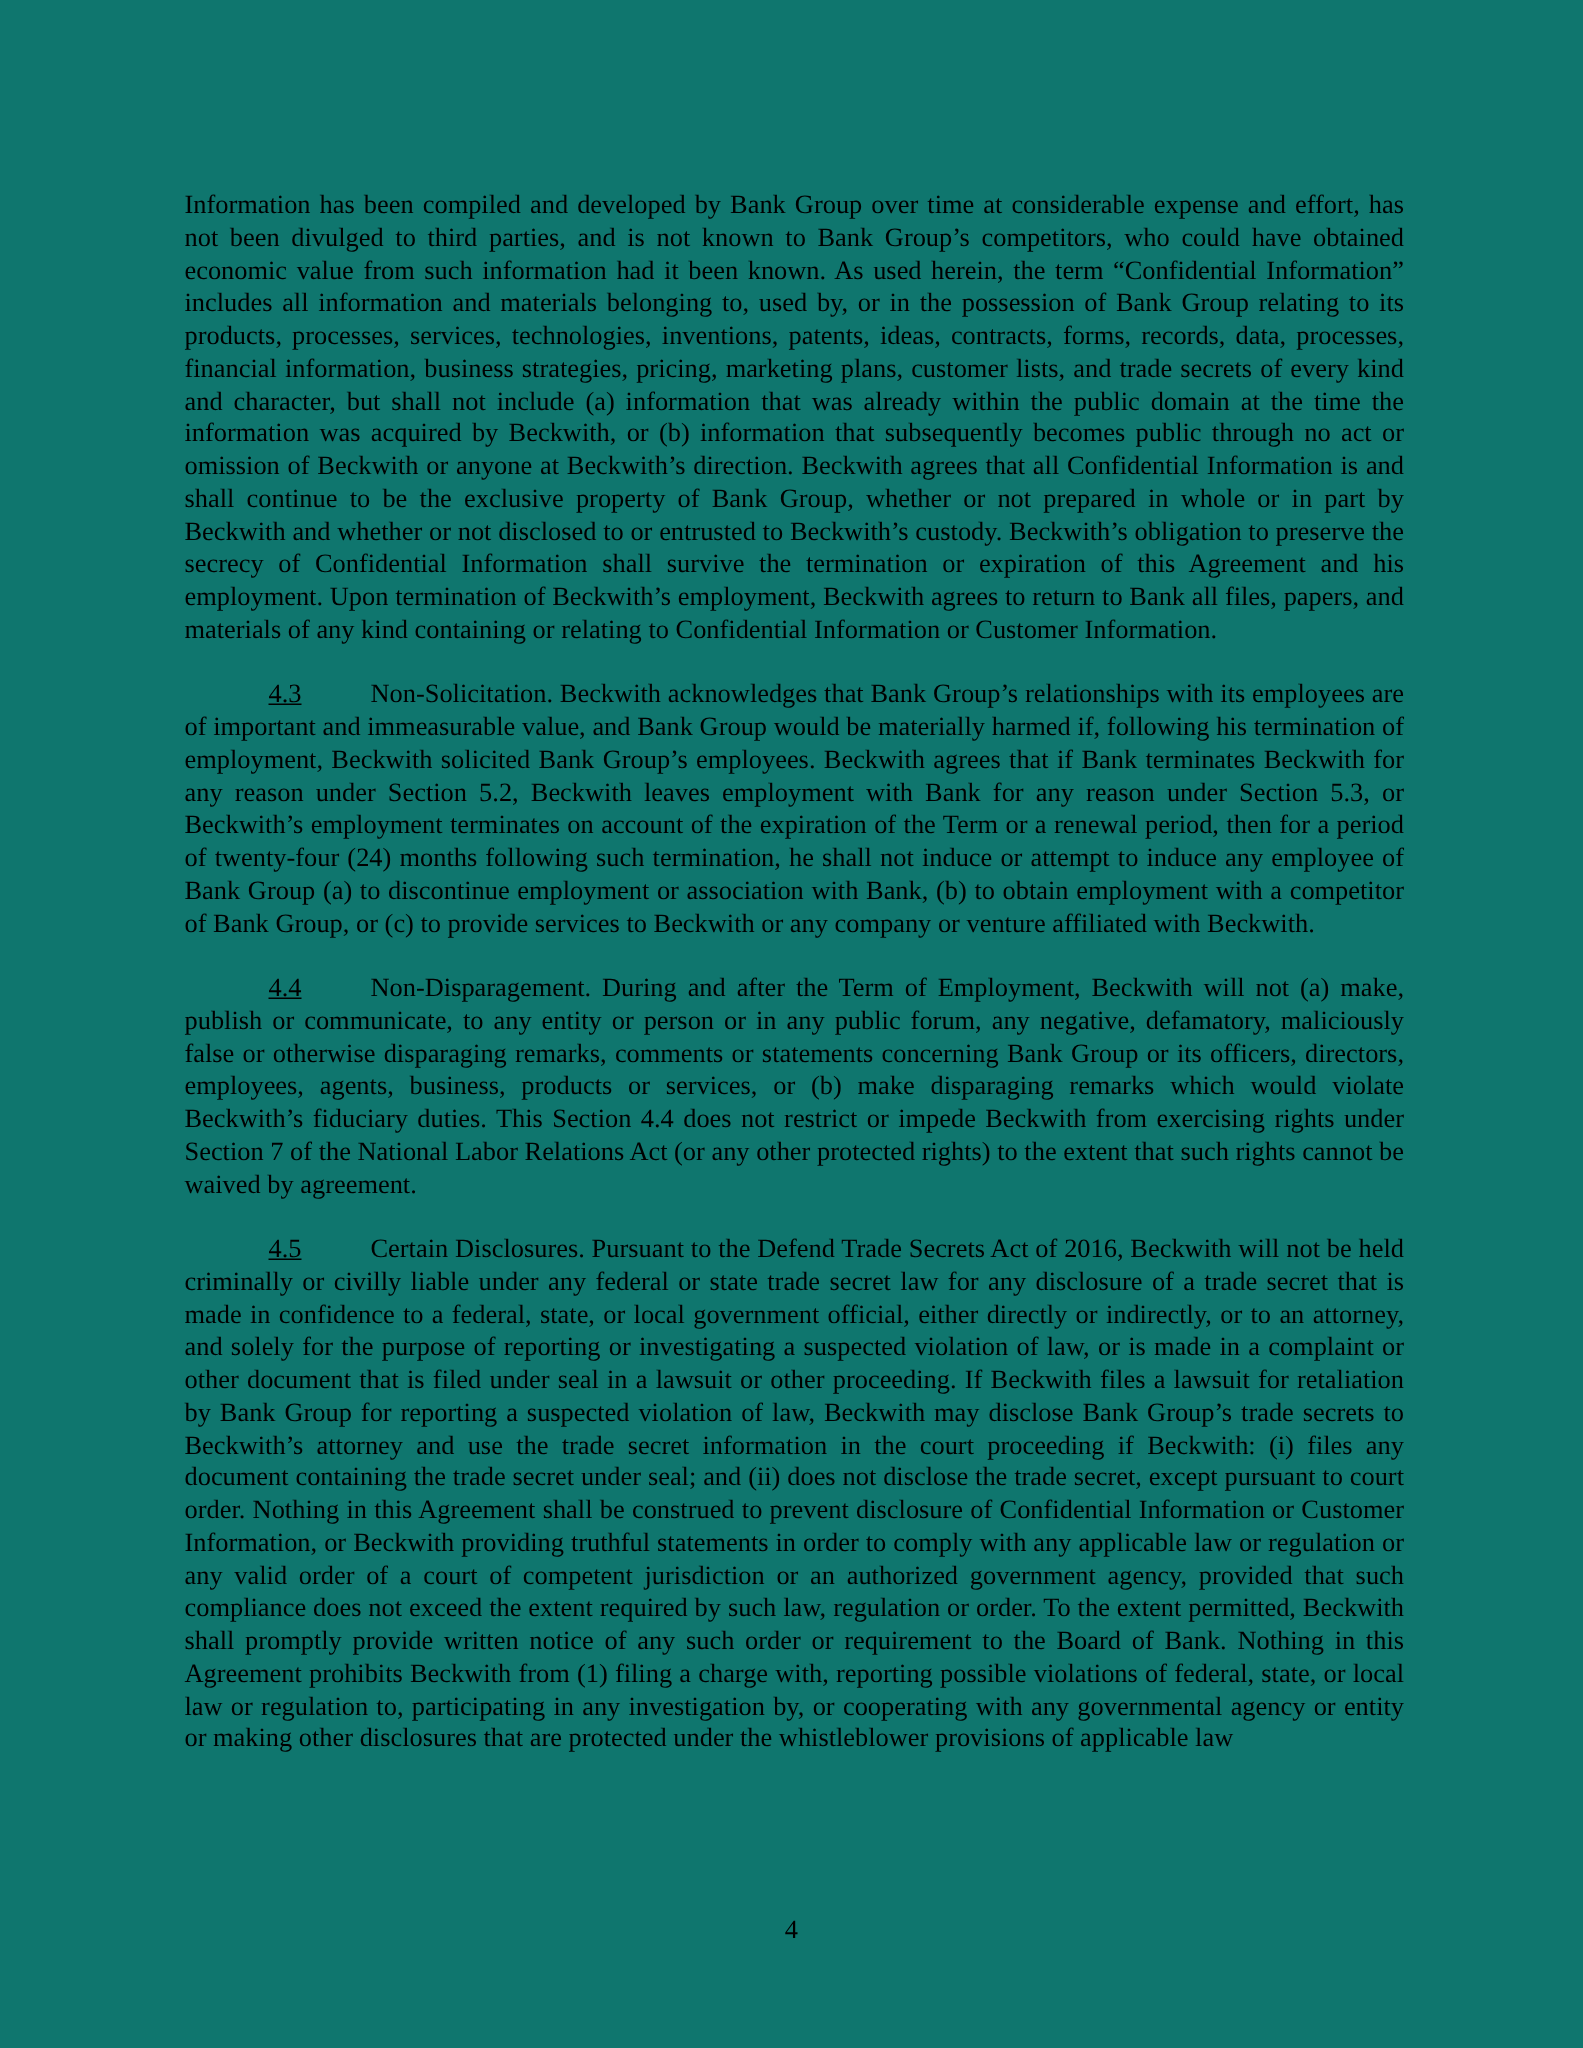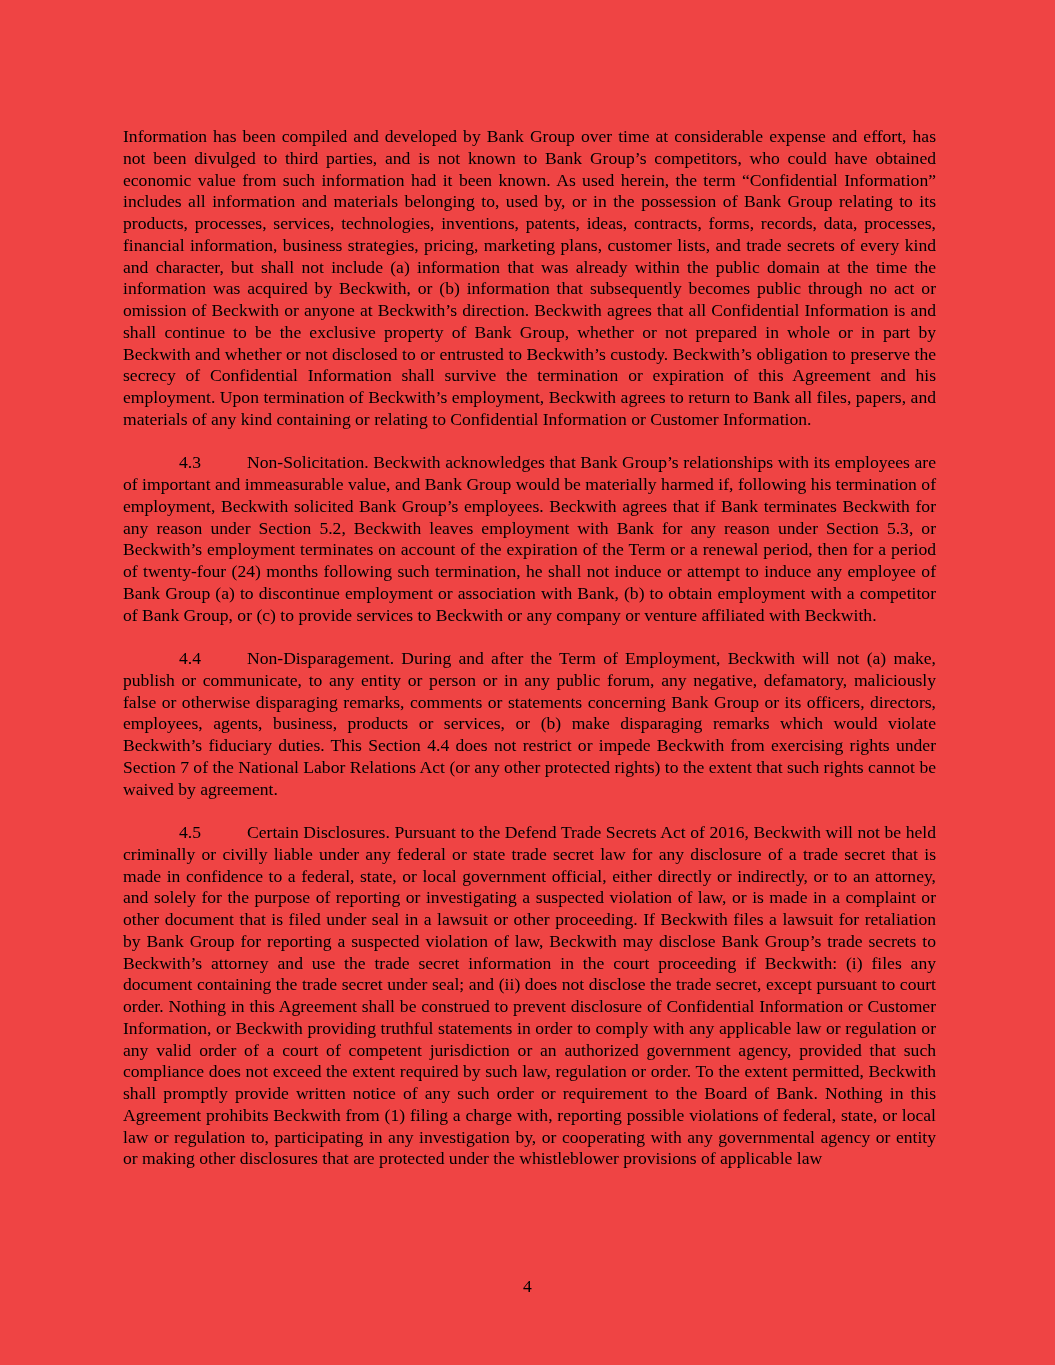--- a/index.html
+++ b/index.html
@@ -4,21 +4,21 @@
 <style>
   html, body {
     margin: 0;
     padding: 0;
     background: #ffffff;
   }
   .page {
     position: relative;
     width: 1055px;
     height: 1365px;
-    background: #ef4444;
+    background: #0f766e;
     overflow: hidden;
     font-family: "Liberation Serif", serif;
     color: #000000;
   }
   .content {
     position: absolute;
     left: 123px;
     top: 126px;
     width: 813px;
   }
@@ -31,20 +31,21 @@
   .para:last-child {
     margin-bottom: 16px;
   }
   .section-para {
     text-indent: 56px;
   }
   .sec-num {
     display: inline-block;
     width: 68px;
     text-indent: 0;
+    text-decoration: underline;
   }
   .sec-heading {
   }
   .footer {
     position: absolute;
     left: 0;
     right: 0;
     top: 1276px;
     text-align: center;
     font-size: 17.6px;

